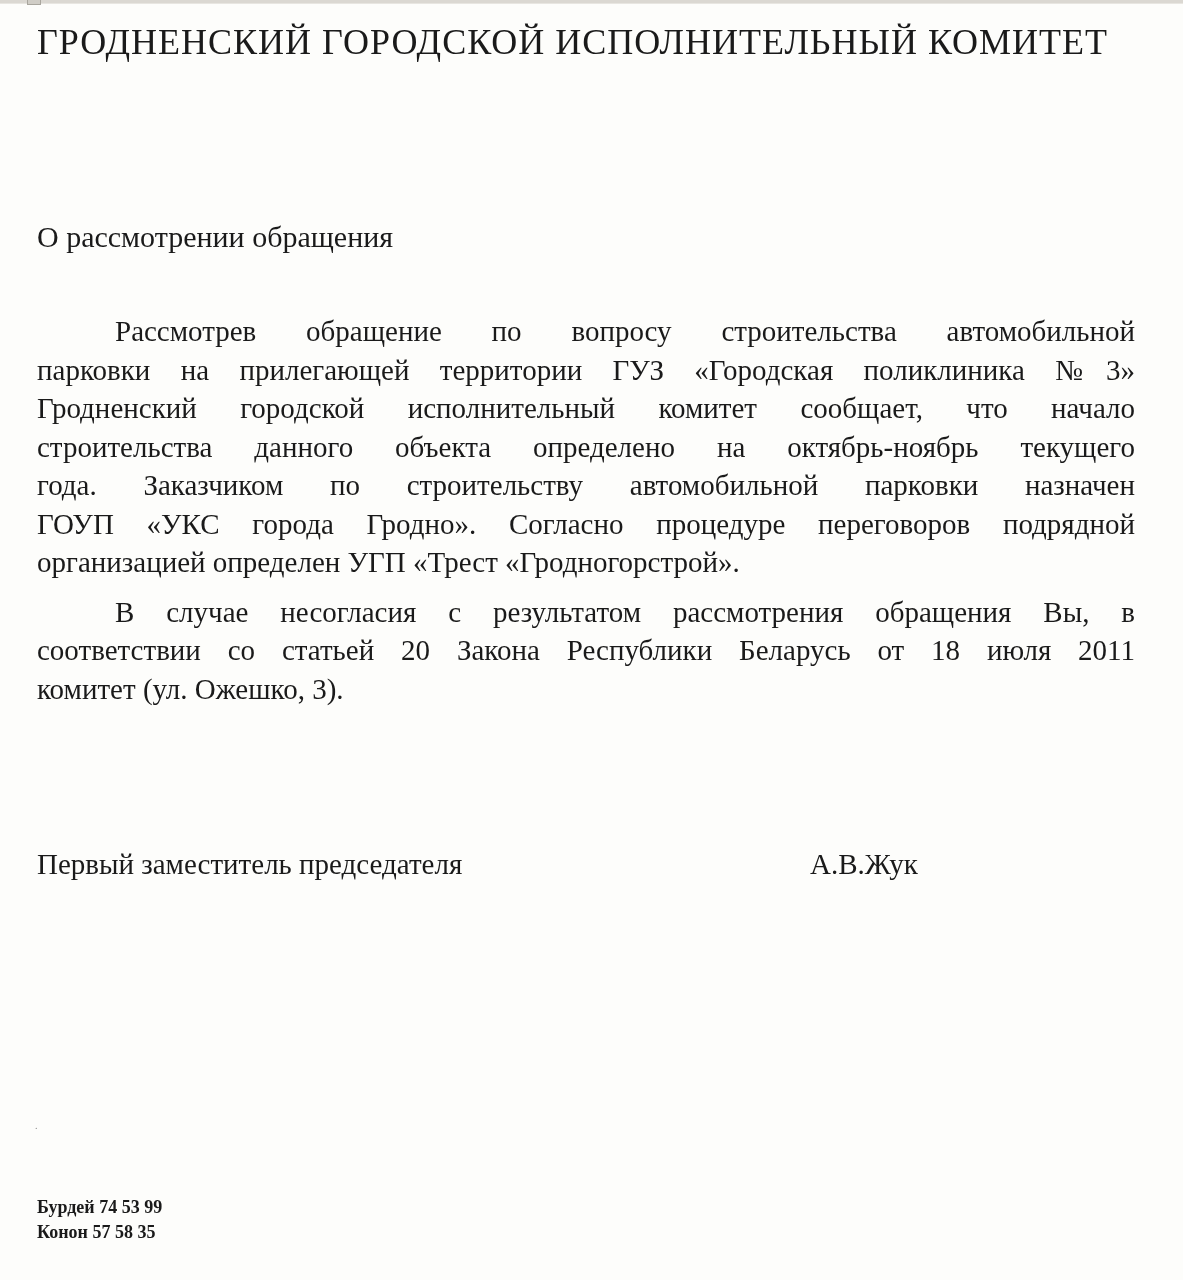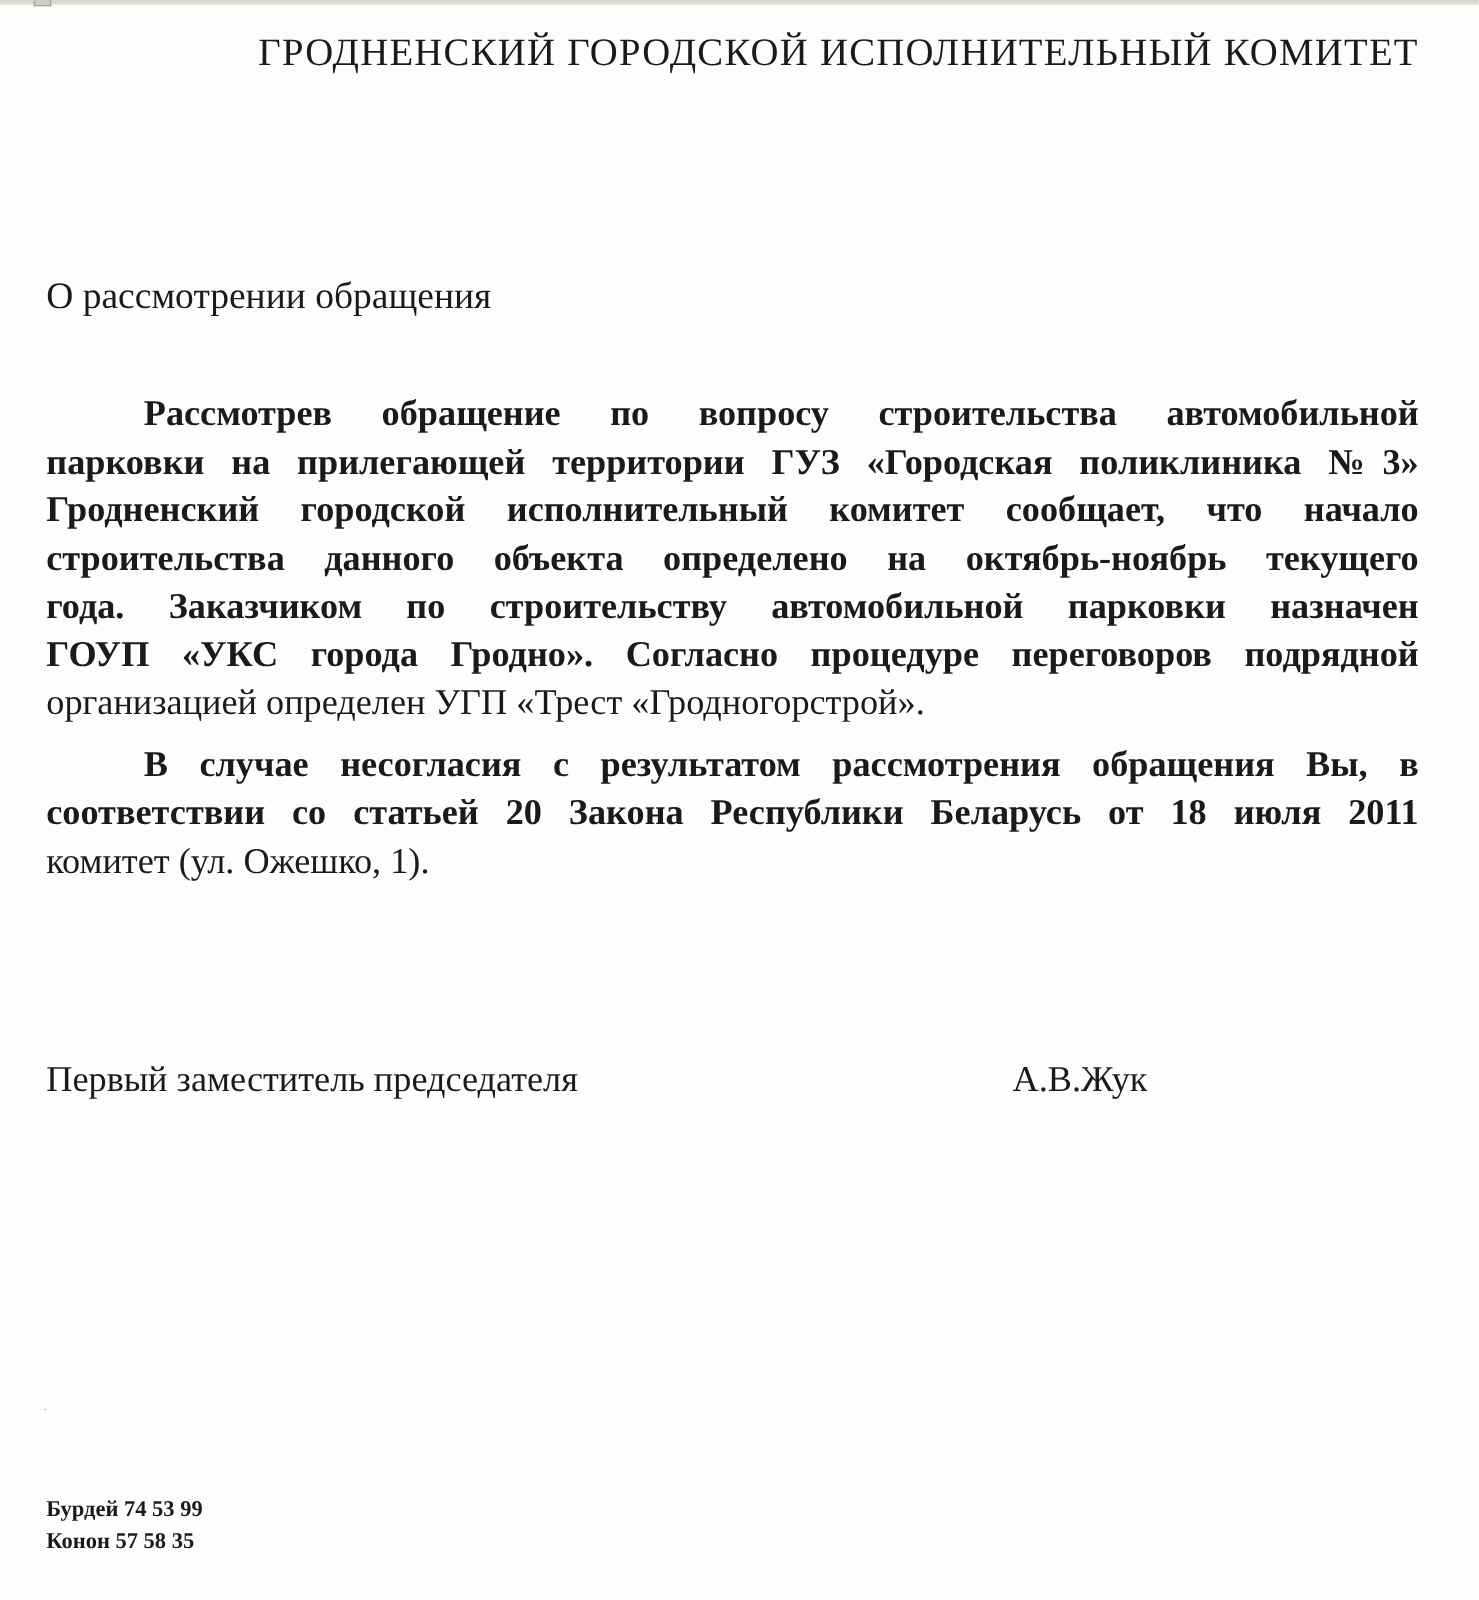--- a/index.html
+++ b/index.html
@@ -38,22 +38,22 @@
     position: absolute;
     top: 0; left: 0;
     width: 1183px;
     height: 1280px;
   }
   .doc-title {
     position: absolute;
     top: 22px;
     left: 37px;
     width: 1098px;
-    text-align: right;
-    font-size: 31px;
+    text-align: left;
+    font-size: 36px;
     line-height: 40px;
     letter-spacing: 1px;
     white-space: nowrap;
   }
   .subject {
     position: absolute;
     top: 218px;
     left: 37px;
     font-size: 30px;
     line-height: 38px;
@@ -67,21 +67,20 @@
     line-height: 38.5px;
   }
   .para2 { margin-top: 11px; }
   .tline {
     width: 100%;
     text-align: left;
   }
   .tline.just {
     text-align: justify;
     text-align-last: justify;
-    font-weight: bold;
   }
   .tline.indent {
     padding-left: 78px;
     box-sizing: border-box;
   }
   .signature-row {
     position: absolute;
     top: 845px;
     left: 37px;
     width: 1098px;
@@ -131,21 +130,21 @@
       <div class="tline just">парковки на прилегающей территории ГУЗ «Городская поликлиника №3»</div>
       <div class="tline just">Гродненский городской исполнительный комитет сообщает, что начало</div>
       <div class="tline just">строительства данного объекта определено на октябрь-ноябрь текущего</div>
       <div class="tline just">года. Заказчиком по строительству автомобильной парковки назначен</div>
       <div class="tline just">ГОУП «УКС города Гродно». Согласно процедуре переговоров подрядной</div>
       <div class="tline">организацией определен  УГП «Трест «Гродногорстрой».</div>
     </div>
     <div class="para2">
       <div class="tline just indent">В случае несогласия с результатом рассмотрения обращения Вы, в</div>
       <div class="tline just">соответствии со статьей 20 Закона Республики Беларусь от 18 июля 2011</div>
-      <div class="tline">комитет (ул. Ожешко, 1).</div>
+      <div class="tline">комитет (ул. Ожешко, 3).</div>
     </div>
   </div>
 
   <div class="signature-row">
     <span>Первый заместитель председателя</span>
     <span class="signature-name">А.В.Жук</span>
   </div>
 
   <div class="stray-dot">.</div>
 

